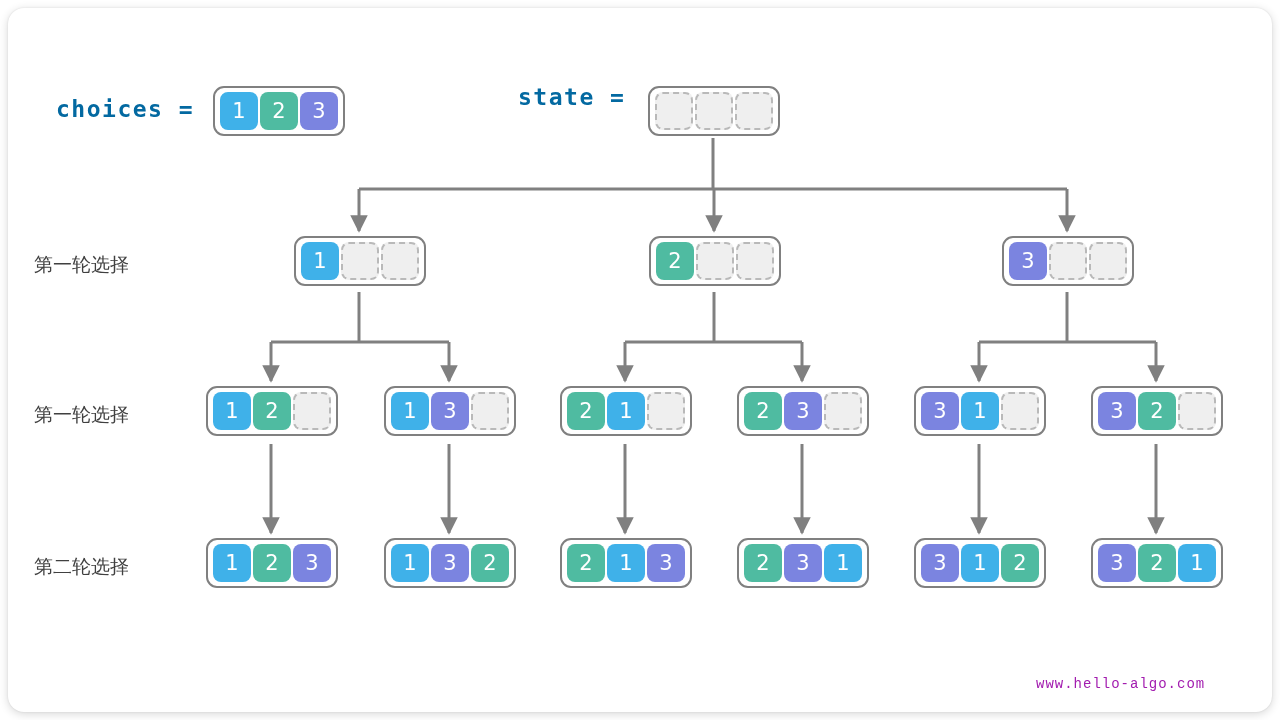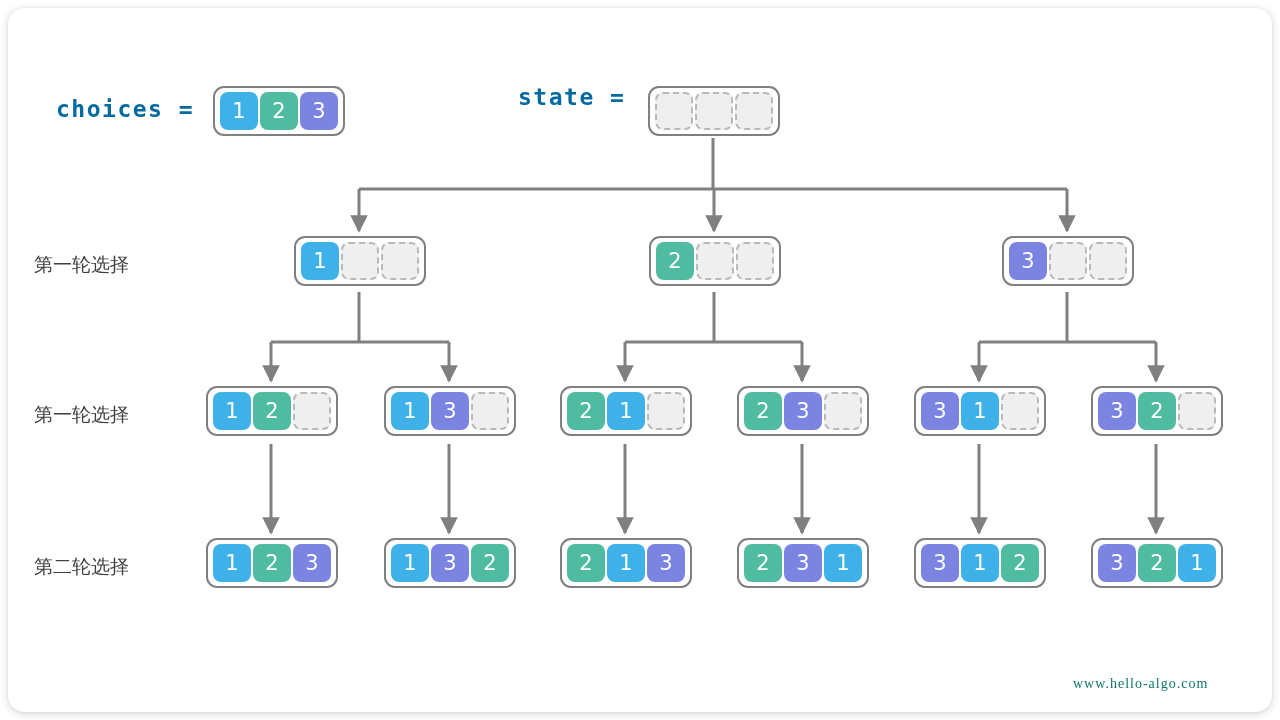--- a/index.html
+++ b/index.html
@@ -48,26 +48,25 @@
     white-space: nowrap;
     letter-spacing: 1.5px;
   }
   .row-label {
     font-family: Liberation Mono, monospace;
     font-size: 19px;
     color: #404040;
     white-space: nowrap;
   }
   .watermark {
-    font-family: Liberation Serif, serif;
+    font-family: Liberation Mono, monospace;
     font-size: 14px;
-    color: #0f766e;
+    color: #a21caf;
     letter-spacing: 1px;
     white-space: nowrap;
-    margin-left: 37px;
   }
 
   
   .array {
     position: absolute;
     display: flex;
     flex-direction: row;
     align-items: center;
     box-sizing: border-box;
     border: 2.5px solid #808080;

